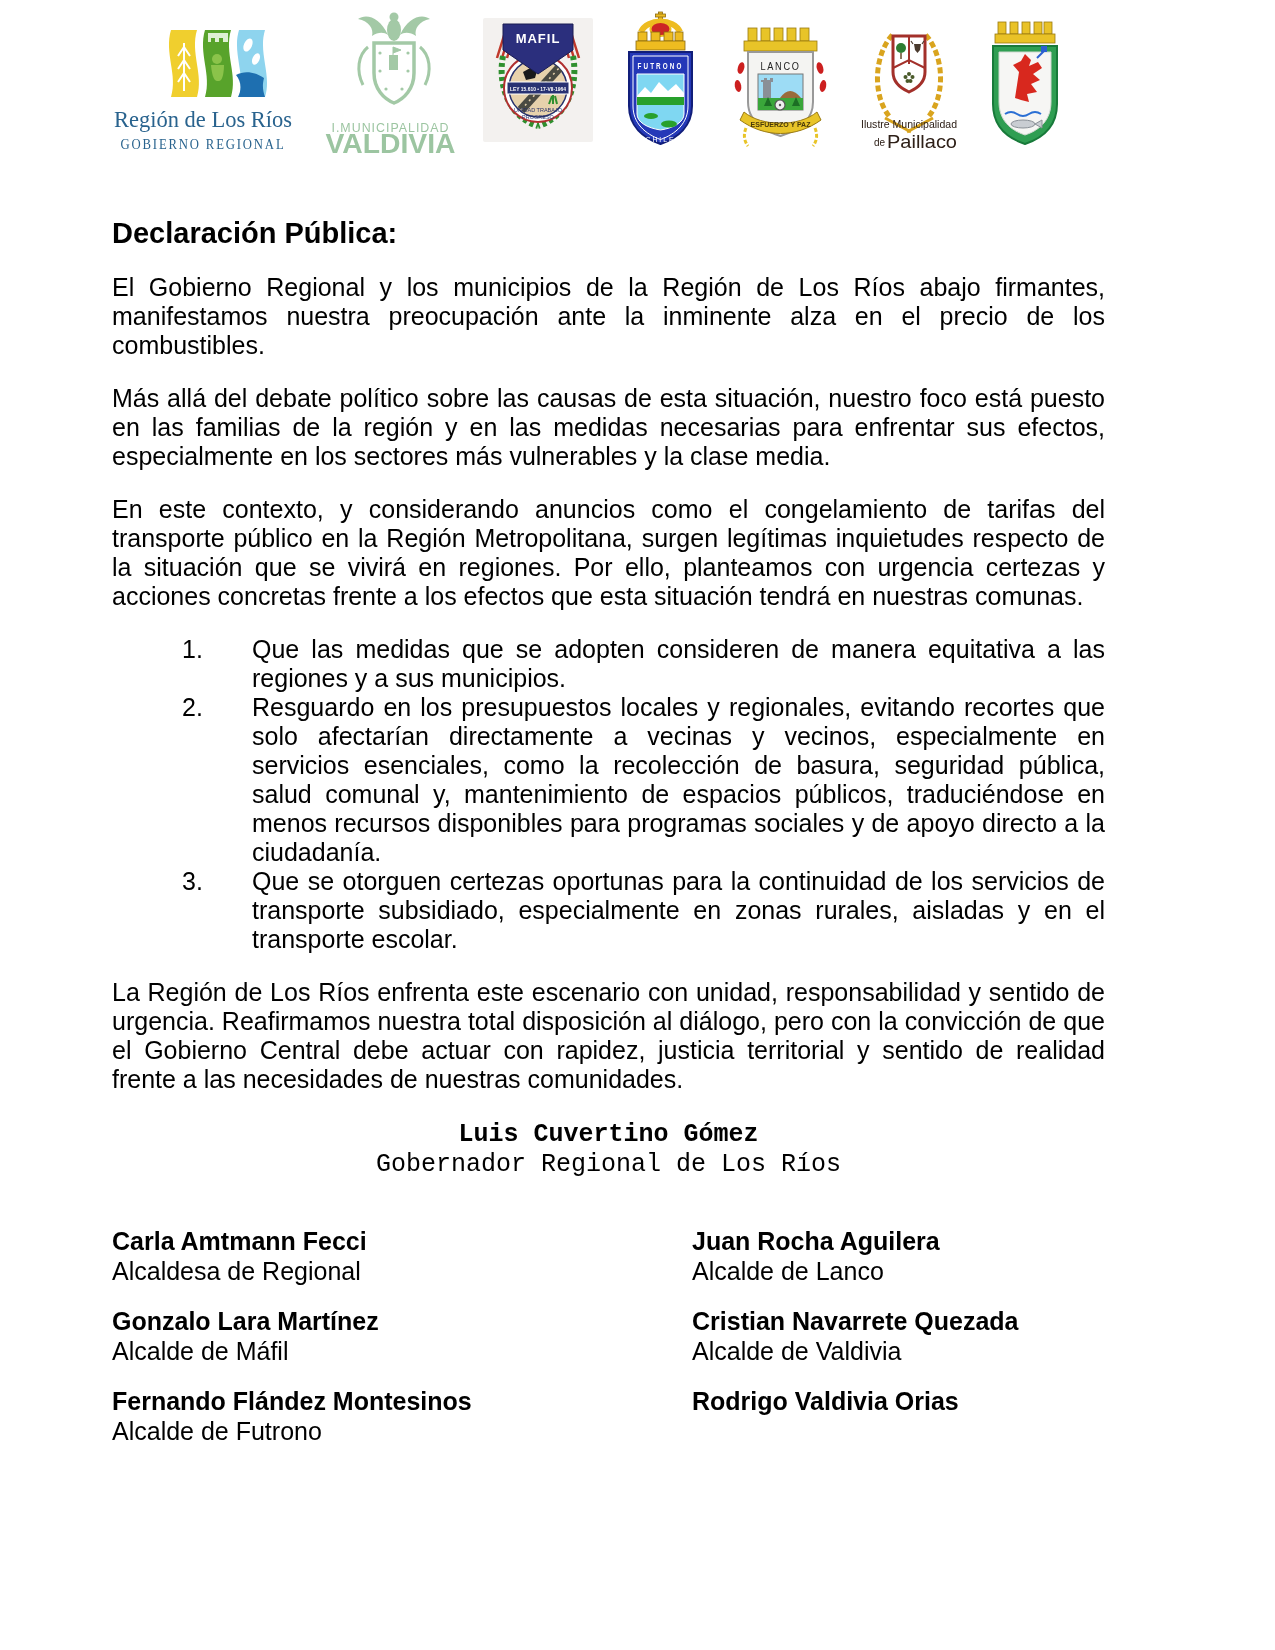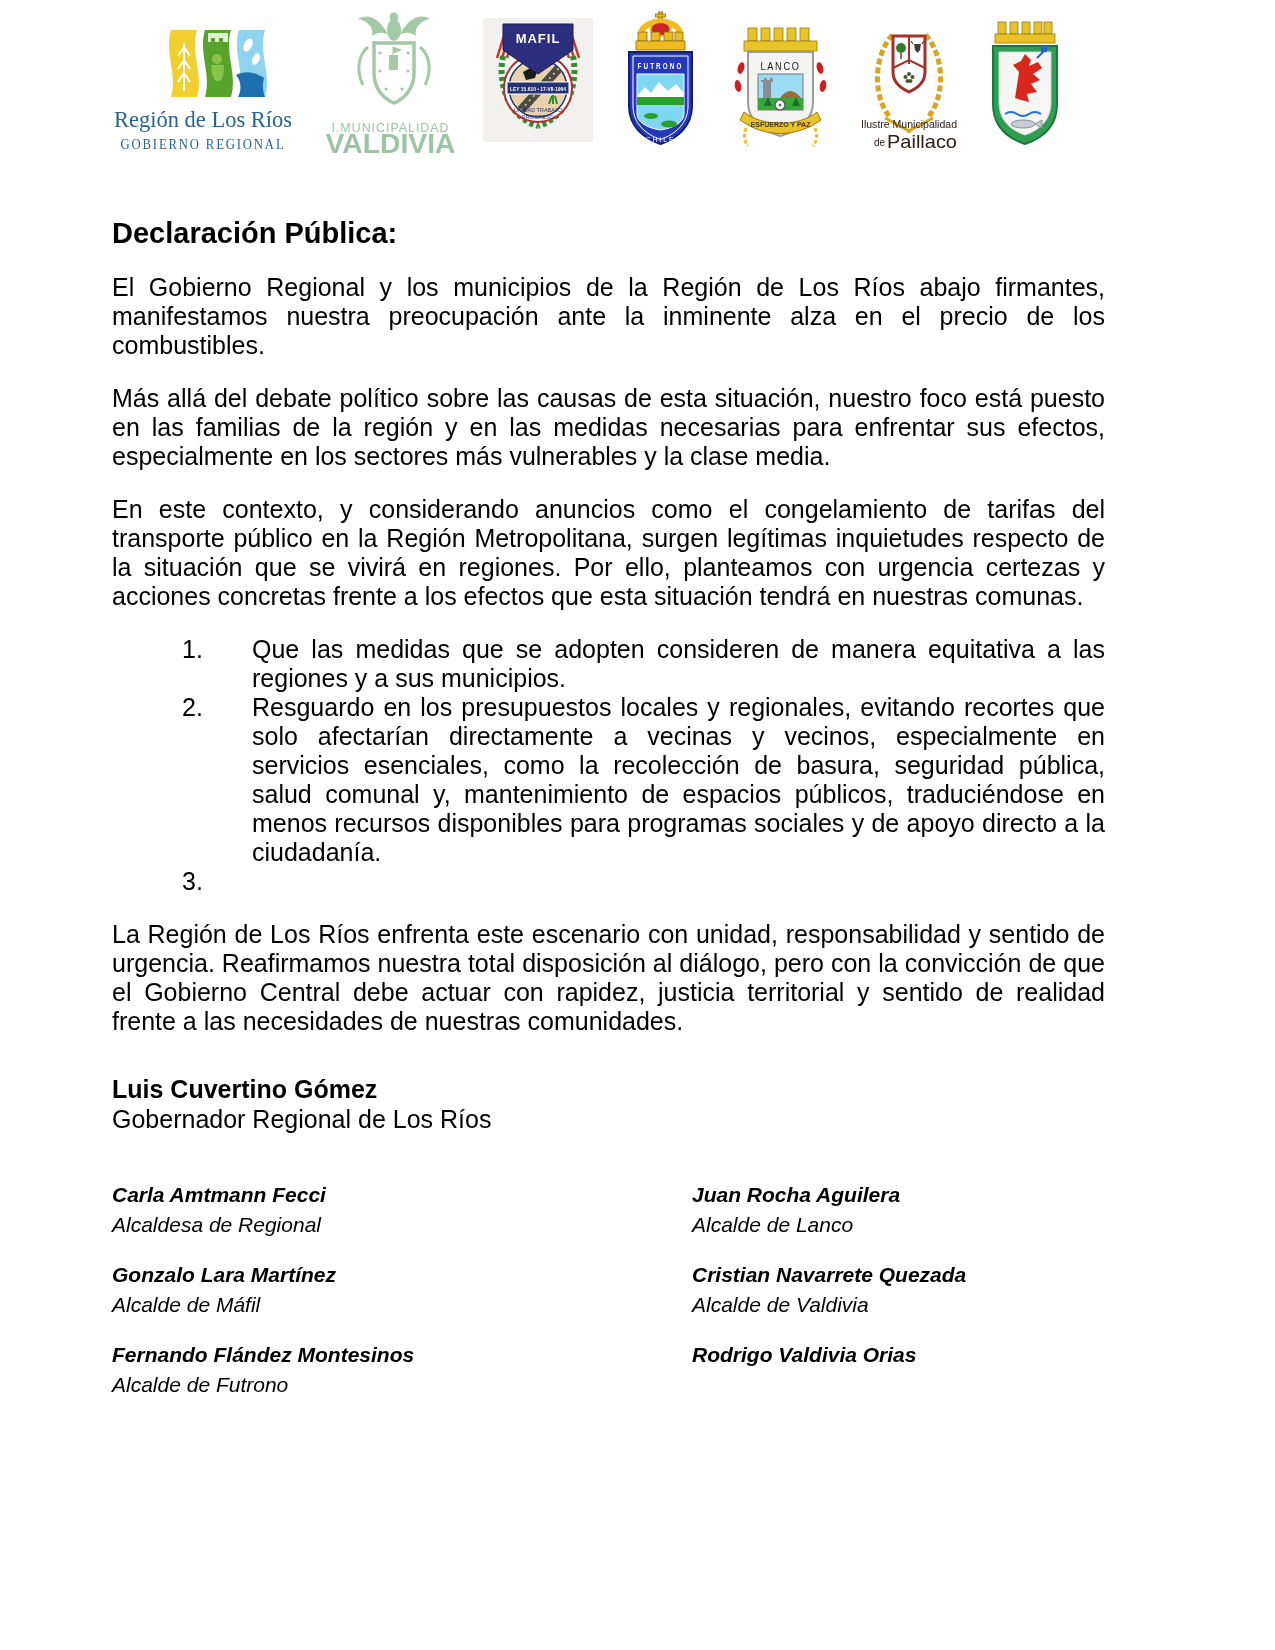--- a/index.html
+++ b/index.html
@@ -25,27 +25,27 @@
     font-size:25px;line-height:29px;text-align:justify;margin:0 0 24px 0;
   }
   ol.demands{list-style:none;margin:0 0 24px 0;padding:0;}
   ol.demands li{
     display:grid;grid-template-columns:70px 1fr;padding-left:70px;
     font-size:25px;line-height:29px;
   }
   ol.demands .num{text-align:left;}
   ol.demands .txt{text-align:justify;}
   .governor{
-    margin:38px 0 46px 0;font-size:25px;line-height:30px;
+    text-align:center;margin:26px 0 46px 0;font-size:25px;line-height:30px;font-family:Liberation Mono, monospace;
   }
   .governor .gov-name{font-weight:bold;}
   .sig-grid{
     display:grid;grid-template-columns:580px 1fr;row-gap:20px;
   }
-  .sig{font-size:21px;line-height:30px;font-style:italic;}
+  .sig{font-size:25px;line-height:30px;}
   .sig-name{font-weight:bold;}
 </style>
 </head>
 <body>
 
 <div class="page">
 
   <header class="logo-strip">
 
     <svg width="190" height="150" viewBox="0 0 190 150">
@@ -241,20 +241,21 @@
       <li>
         <span class="num">1.</span>
         <span class="txt">Que las medidas que se adopten consideren de manera equitativa a las regiones y a sus municipios.</span>
       </li>
       <li>
         <span class="num">2.</span>
         <span class="txt">Resguardo en los presupuestos locales y regionales, evitando recortes que solo afectarían directamente a vecinas y vecinos, especialmente en servicios esenciales, como la recolección de basura, seguridad pública, salud comunal y, mantenimiento de espacios públicos, traduciéndose en menos recursos disponibles para programas sociales y de apoyo directo a la ciudadanía.</span>
       </li>
       <li>
         <span class="num">3.</span>
+        <span class="txt">Que se otorguen certezas oportunas para la continuidad de los servicios de transporte subsidiado, especialmente en zonas rurales, aisladas y en el transporte escolar.</span>
       </li>
     </ol>
 
     <p class="body">La Región de Los Ríos enfrenta este escenario con unidad, responsabilidad y sentido de urgencia. Reafirmamos nuestra total disposición al diálogo, pero con la convicción de que el Gobierno Central debe actuar con rapidez, justicia territorial y sentido de realidad frente a las necesidades de nuestras comunidades.</p>
 
     <div class="governor">
       <div class="gov-name">Luis Cuvertino Gómez</div>
       <div class="gov-title">Gobernador Regional de Los Ríos</div>
     </div>
 

